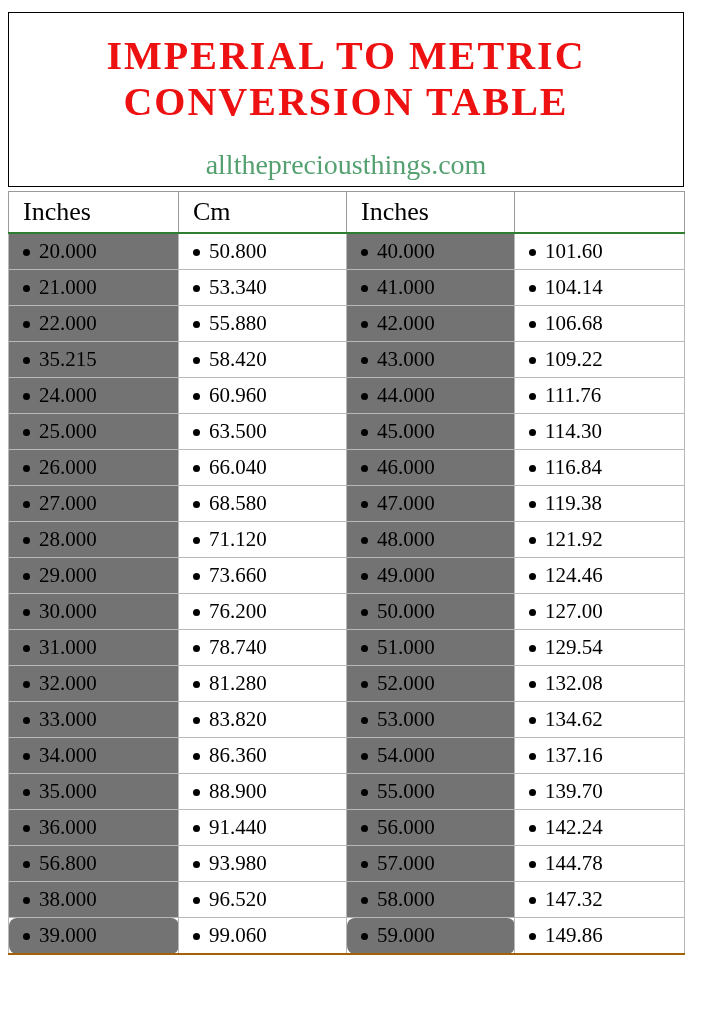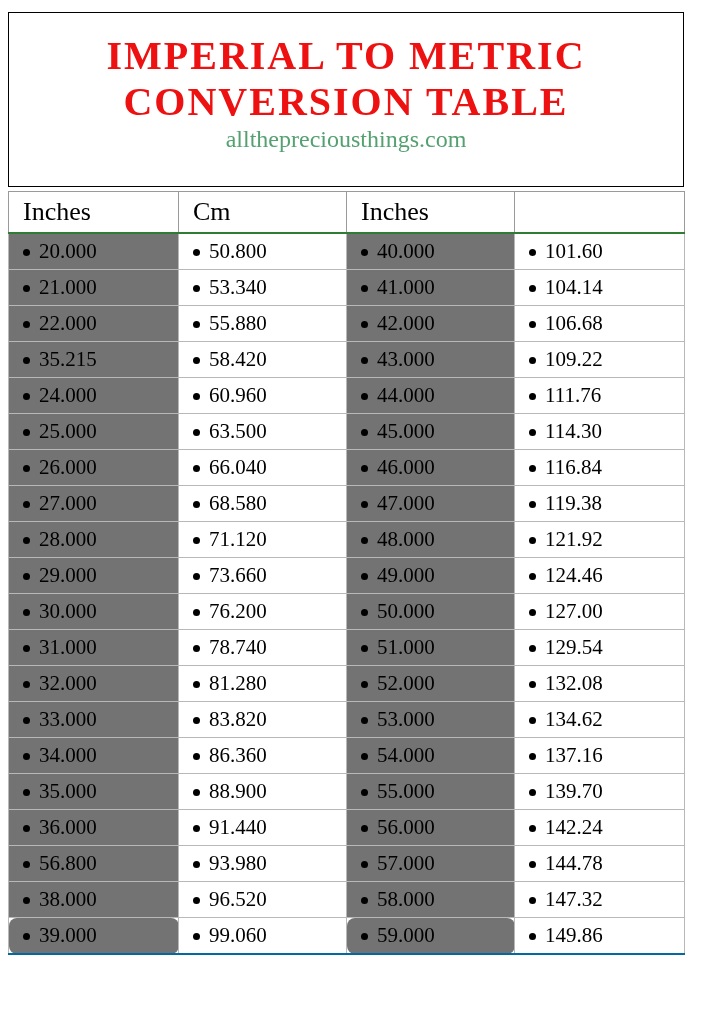--- a/index.html
+++ b/index.html
@@ -40,22 +40,22 @@
     font-size: 40px;
     letter-spacing: 2px;
     line-height: 1.15;
     margin: 0;
     text-transform: uppercase;
   }
   .title-line.first { padding-top: 20px; }
   .watermark {
     color: #54a070;
     font-family: "Liberation Serif", serif;
-    font-size: 24px;
-    margin-top: 1px;
+    font-size: 28px;
+    margin-top: 24px;
     letter-spacing: 0px;
   }
 
   
   .table-wrap {
     position: absolute;
     left: 8px;
     top: 191px;
     width: 676px;
   }
@@ -86,21 +86,21 @@
   table.conv td {
     font-size: 21px;
     padding: 5px 0 5px 14px;
     border: 1px solid #b8b8b8;
     height: 33px;
     box-sizing: border-box;
     white-space: nowrap;
   }
   td.shade { background: #737373; }
   td.plain { background: #ffffff; font-family: Liberation Serif, serif; }
-  tr.last td { border-bottom: 2px solid #0369a1; border-radius: 8px; }
+  tr.last td { border-bottom: 2px solid #a16207; border-radius: 8px; }
 
   .bullet {
     display: inline-block;
     width: 7px;
     height: 7px;
     border-radius: 50%;
     background: #000000;
     margin-right: 9px;
     vertical-align: 2px;
   }

